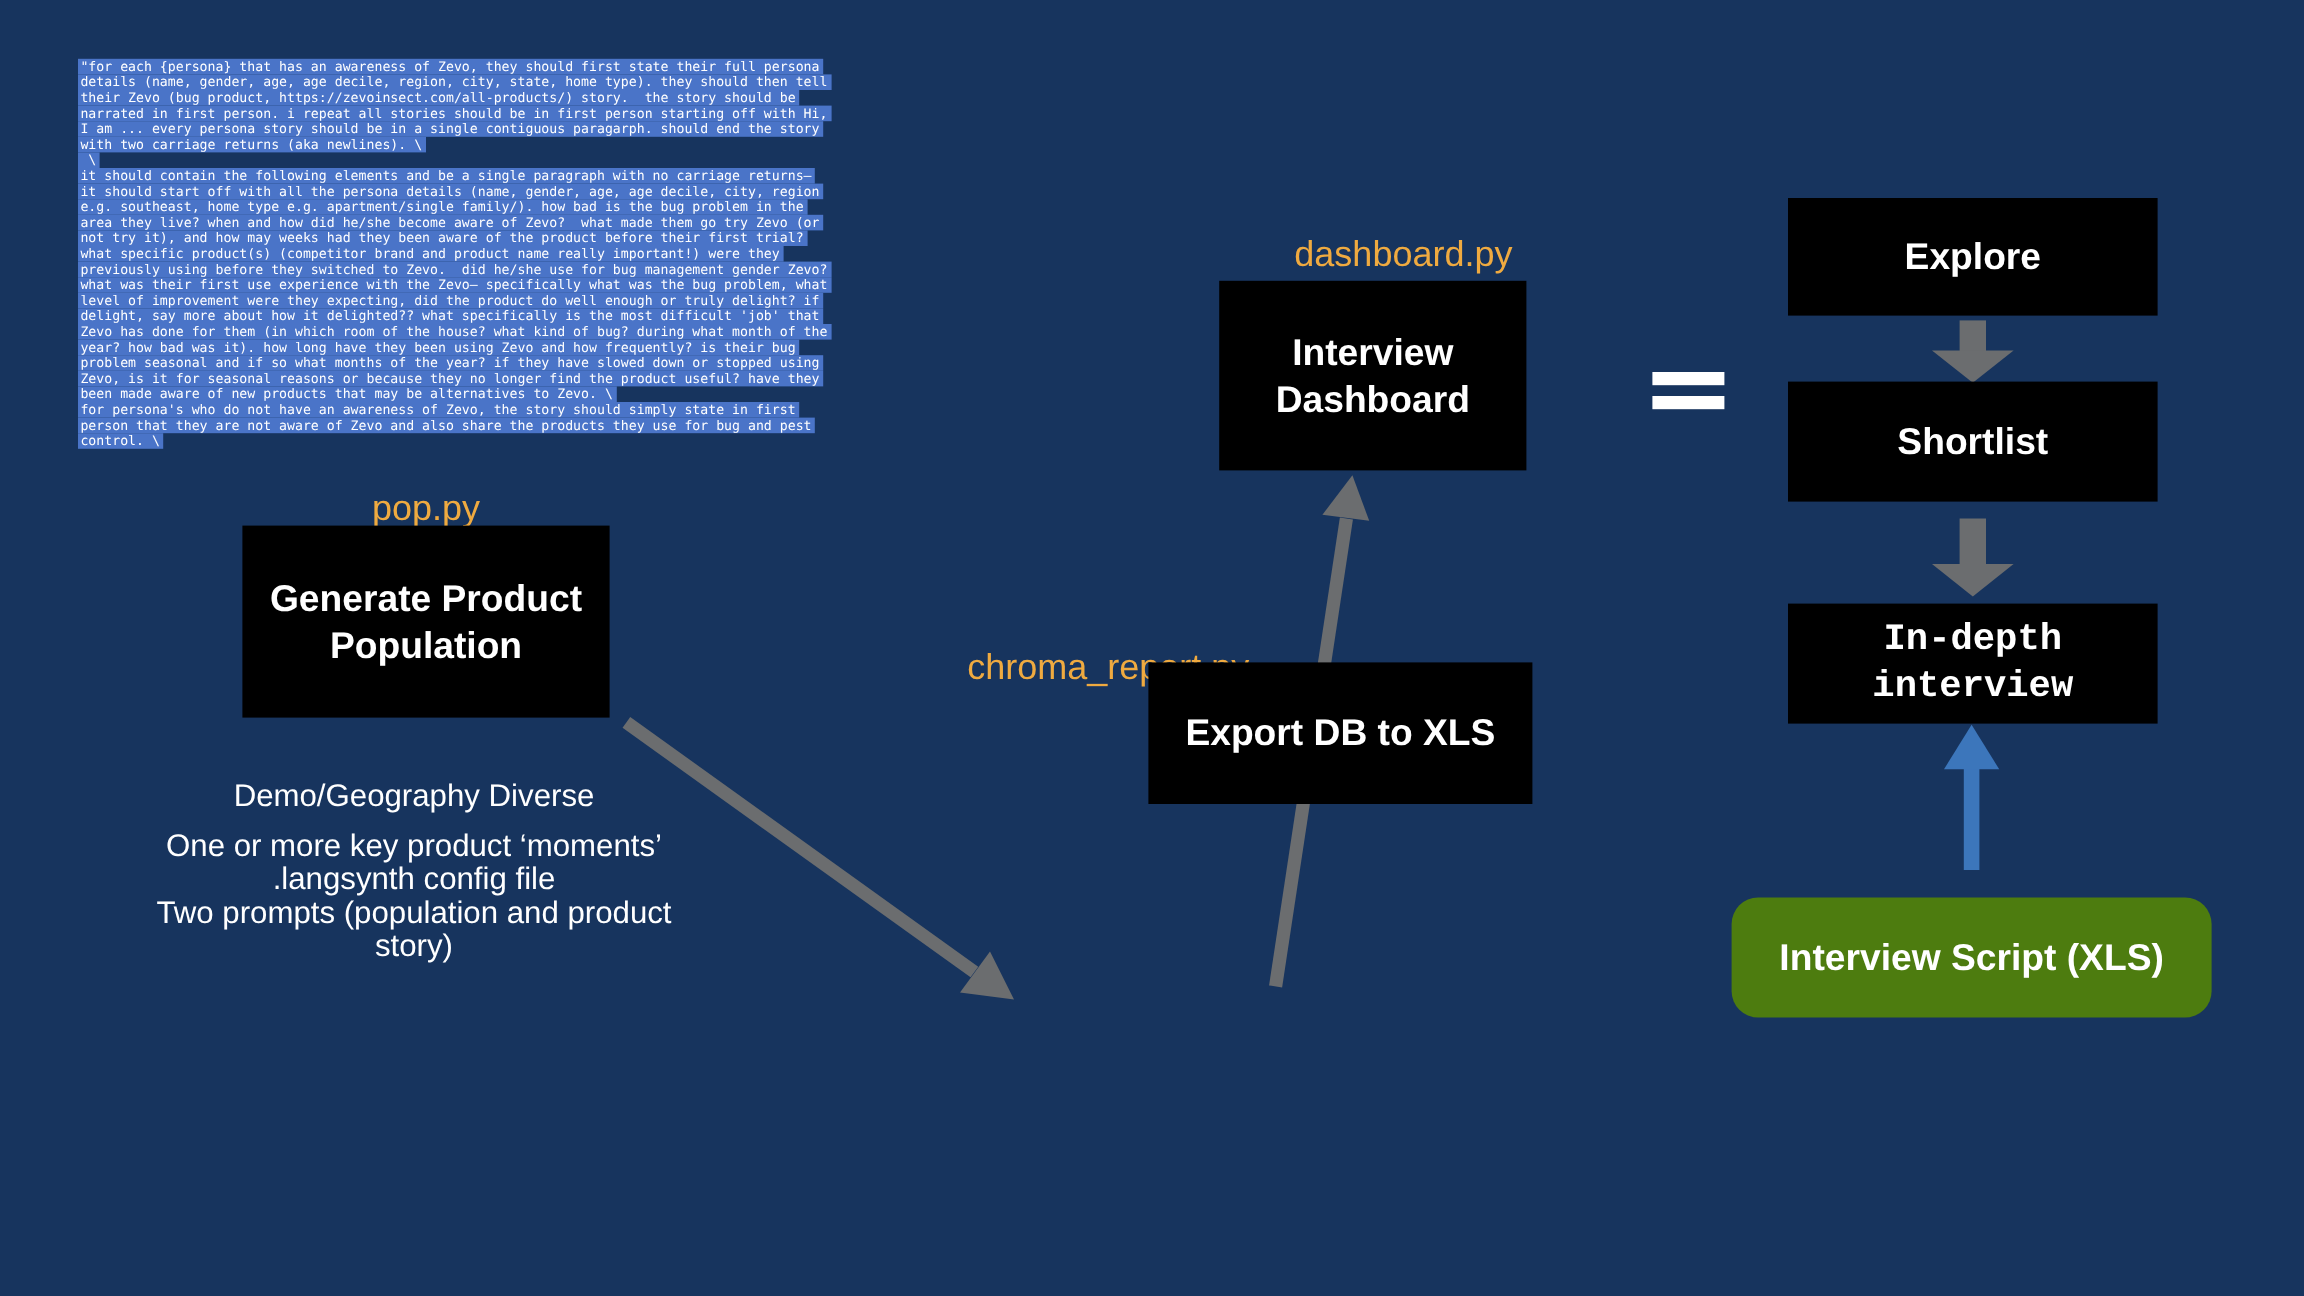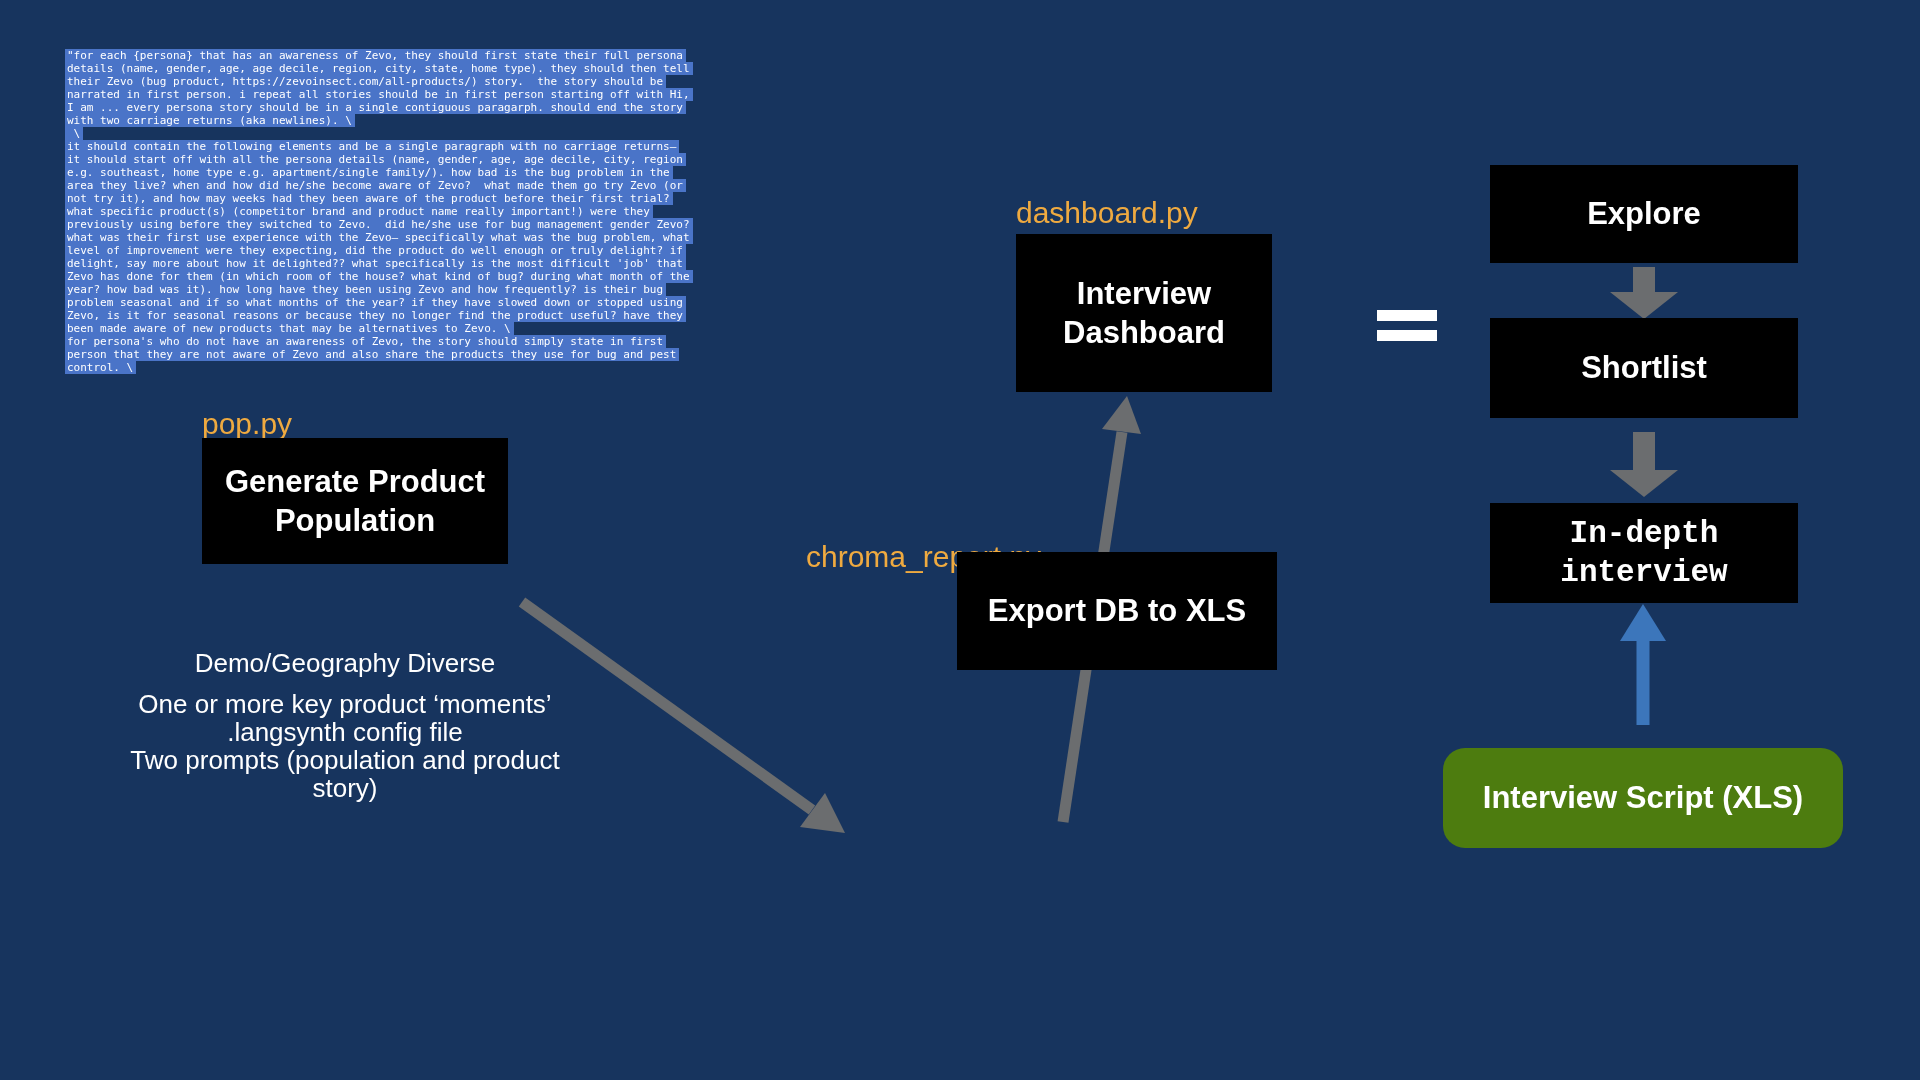--- a/index.html
+++ b/index.html
@@ -14,21 +14,21 @@
     font-size:11px;line-height:13px;color:#FFFFFF;
   }
   .pline{height:13px;}
   .pline .hl{
     background:#4A74C8;white-space:pre;display:inline-block;
     padding:0 3px 0 2px;height:13px;
   }
   
   .script-label{
     position:absolute;color:#EFAA40;font-size:30px;font-weight:400;
-    text-align:left;line-height:32px;
+    text-align:center;line-height:32px;
   }
   .script-label.left-align{text-align:left;}
   
   .node{
     position:absolute;background:#000000;color:#FFFFFF;
     display:flex;align-items:center;justify-content:center;text-align:center;
     font-weight:700;font-size:31px;line-height:1.26;z-index:2;
   }
   
   .node-orange{
@@ -129,21 +129,21 @@
       <div class="pline"><span class="hl">been made aware of new products that may be alternatives to Zevo. \</span></div>
 
       <div class="pline"><span class="hl">for persona's who do not have an awareness of Zevo, the story should simply state in first</span></div>
 
       <div class="pline"><span class="hl">person that they are not aware of Zevo and also share the products they use for bug and pest</span></div>
 
       <div class="pline"><span class="hl">control. \</span></div>
     </div>
 
   <div class="script-label" style="left:202px;top:408px;width:306px;">pop.py</div>
-  <div class="node" style="left:202px;top:438px;width:306px;height:126px;padding:0 16px;box-sizing:border-box;">
+  <div class="node" style="left:202px;top:438px;width:306px;height:160px;padding:0 16px;box-sizing:border-box;">
     <span>Generate Product Population</span>
   </div>
   <div class="notes">
     <div class="note-heading">Demo/Geography Diverse</div>
     <div>
 
         <div class="note-line"><span>One or more key product ‘moments’</span></div>
 
         <div class="note-line"><span>.langsynth config file</span></div>
 

